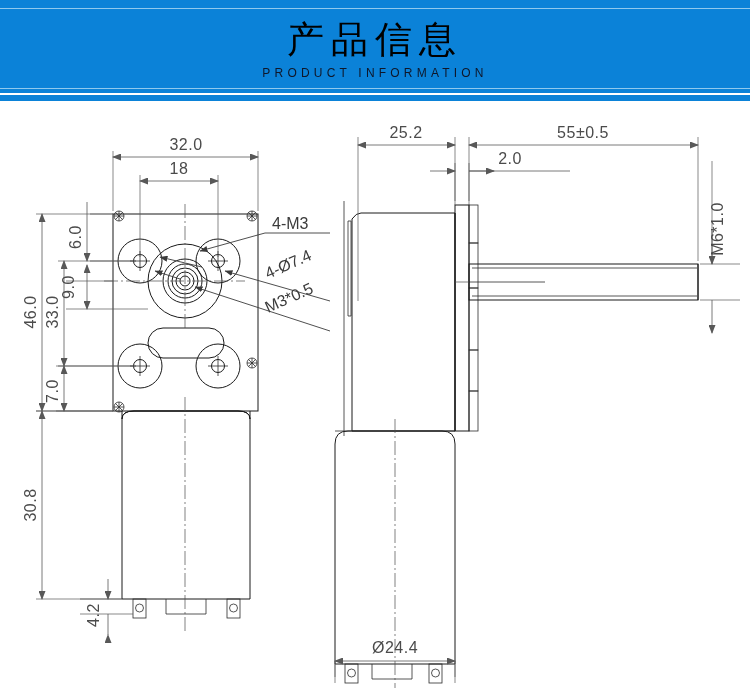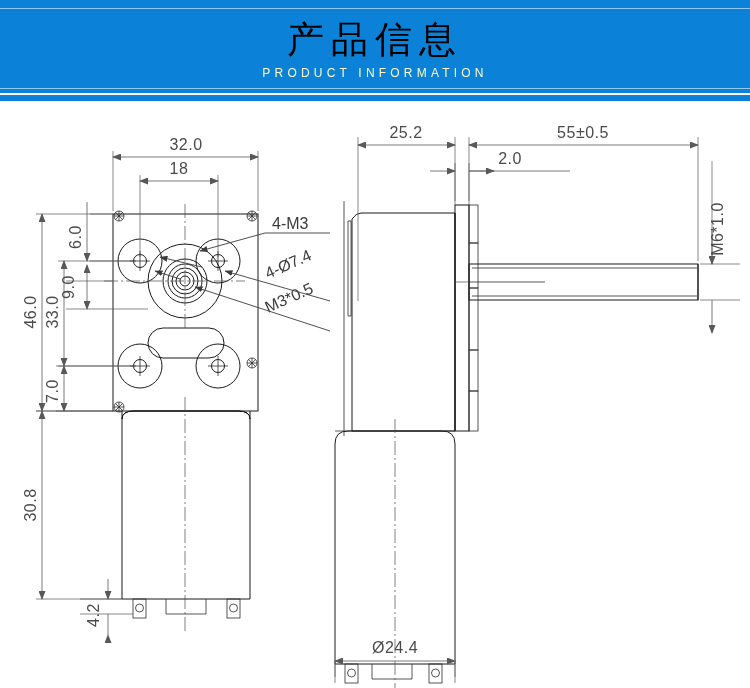--- a/index.html
+++ b/index.html
@@ -58,21 +58,21 @@
     letter-spacing: 7px;
     line-height: 44px;
     font-family: "Liberation Sans", sans-serif;
     font-weight: 400;
   }
   #banner-title-en {
     position: absolute;
     left: 0; top: 66px;
     width: 750px;
     text-align: center;
-    color: #fef9c3;
+    color: #0f172a;
     font-size: 12px;
     letter-spacing: 4.2px;
     font-family: "Liberation Sans", sans-serif;
     font-weight: 400;
   }
 
   
   #drawing-area {
     position: absolute;
     left: 0; top: 101px;

